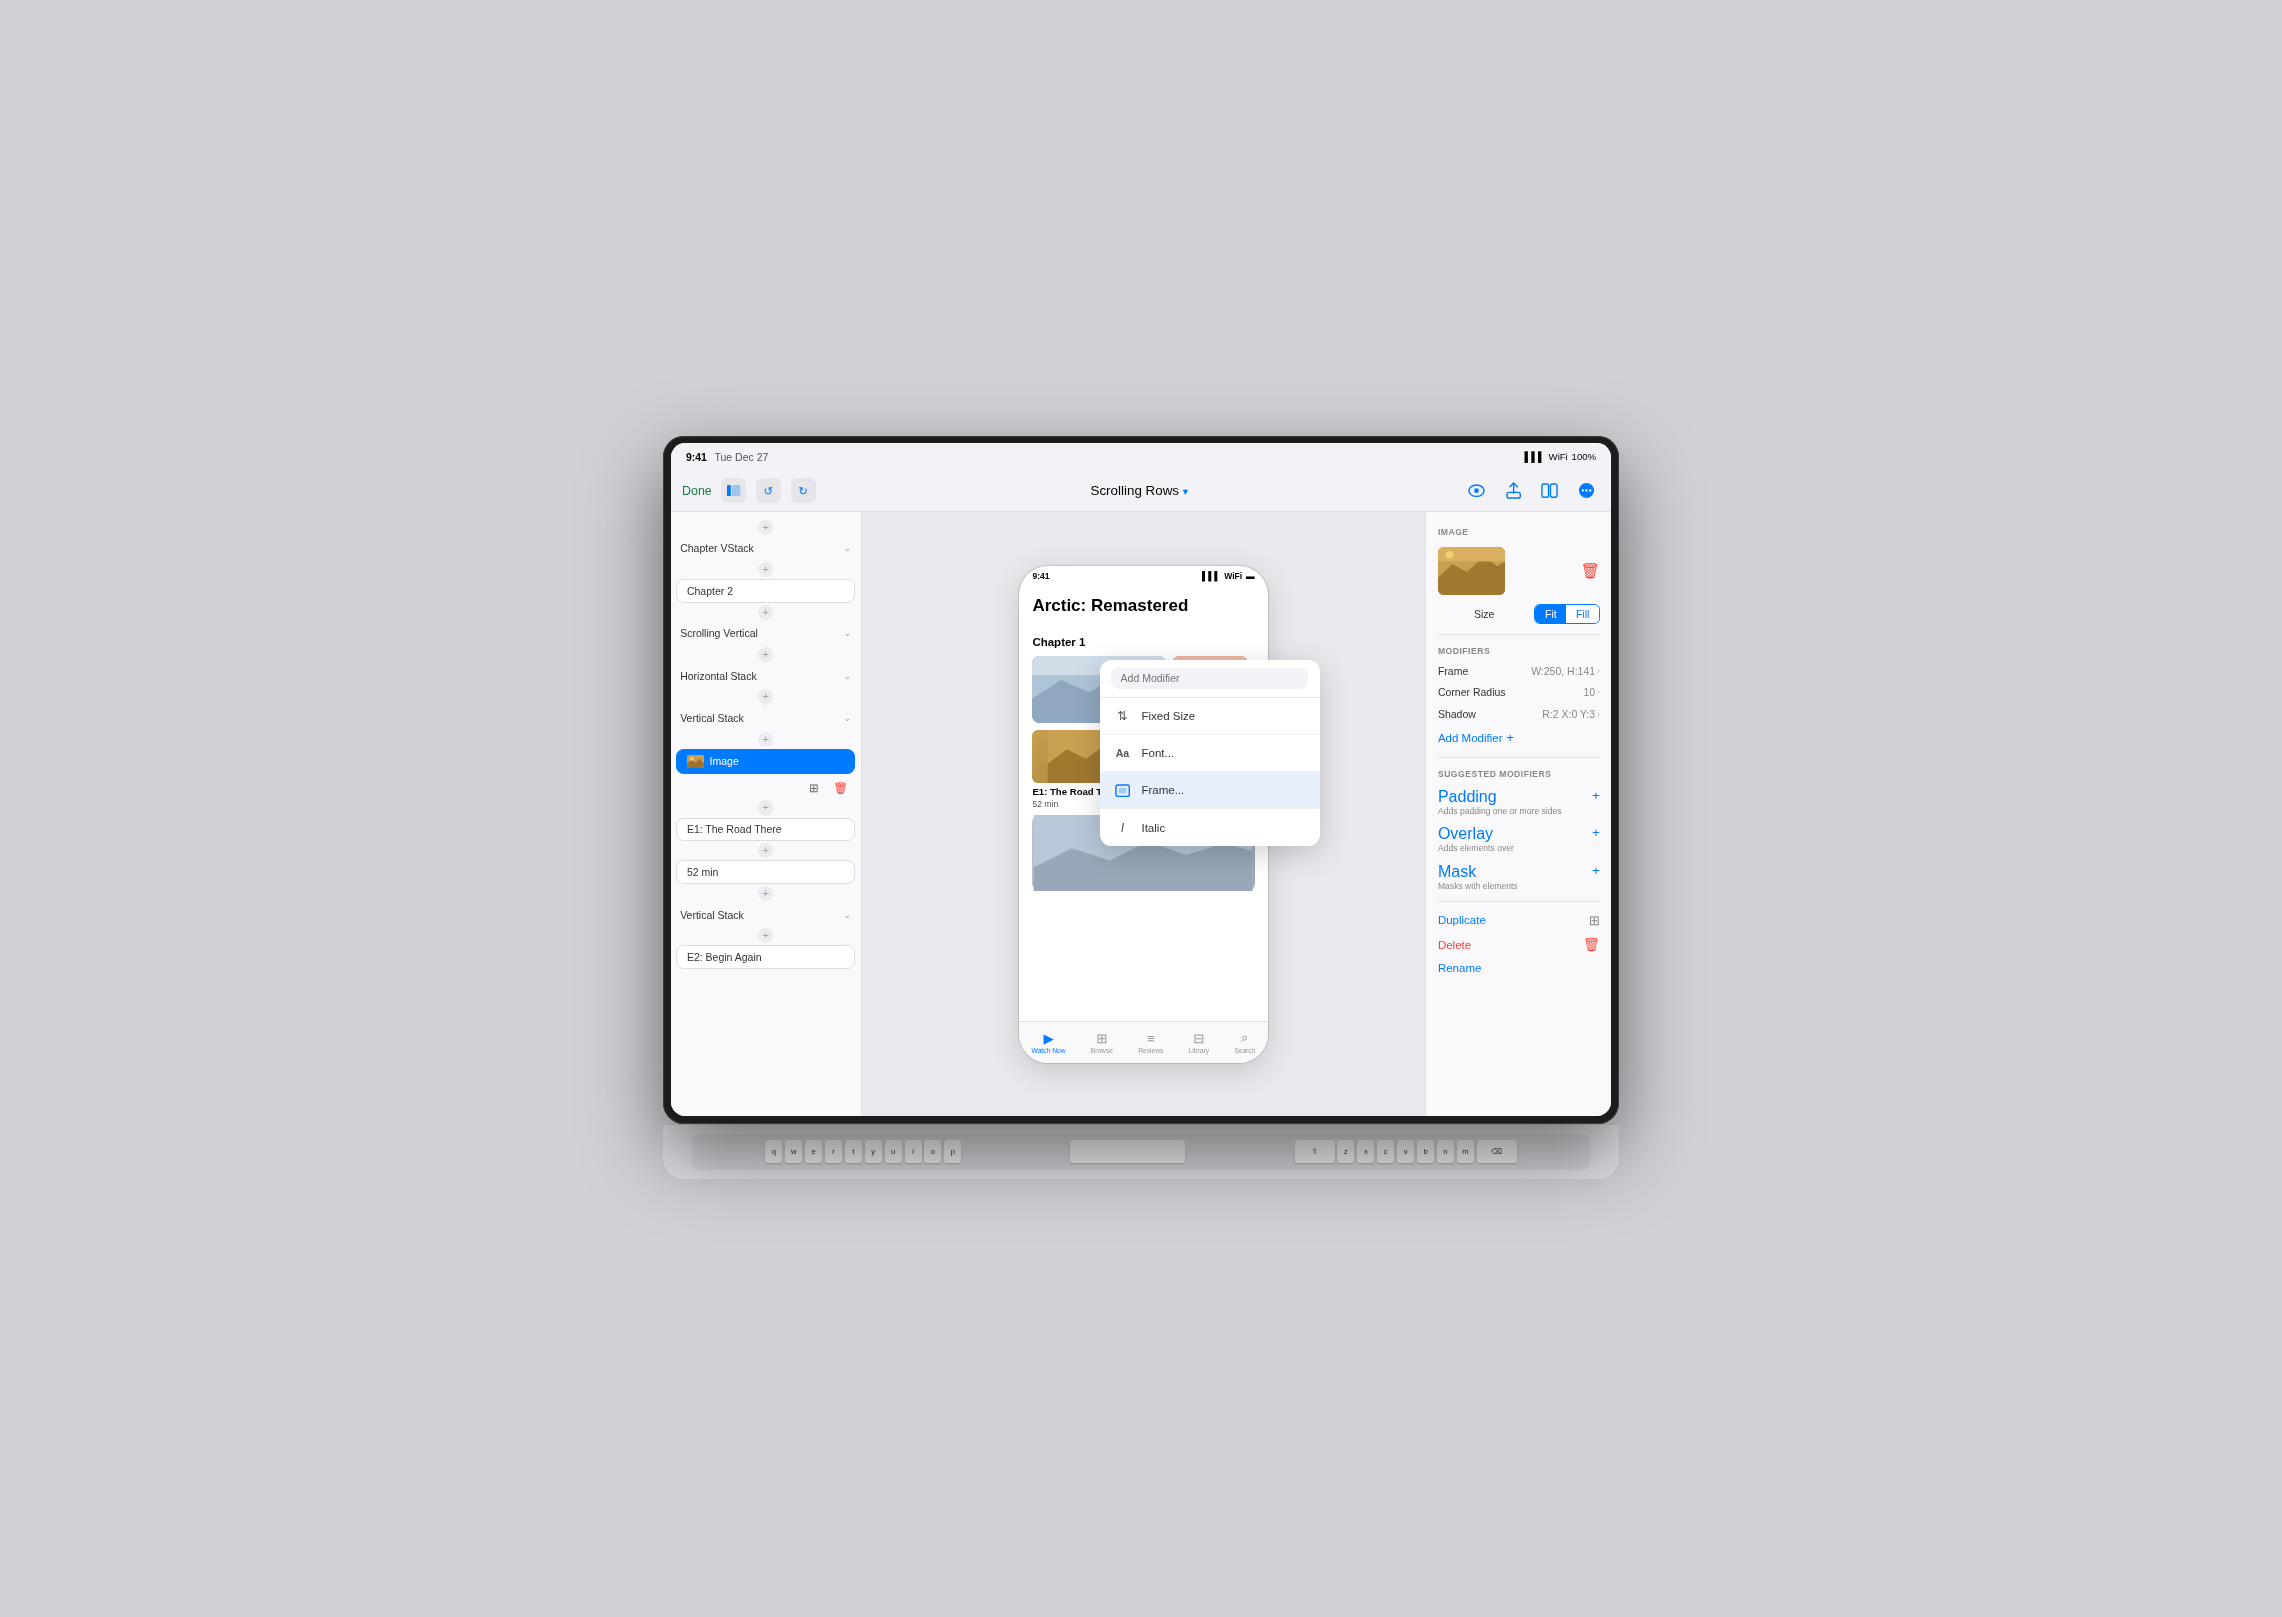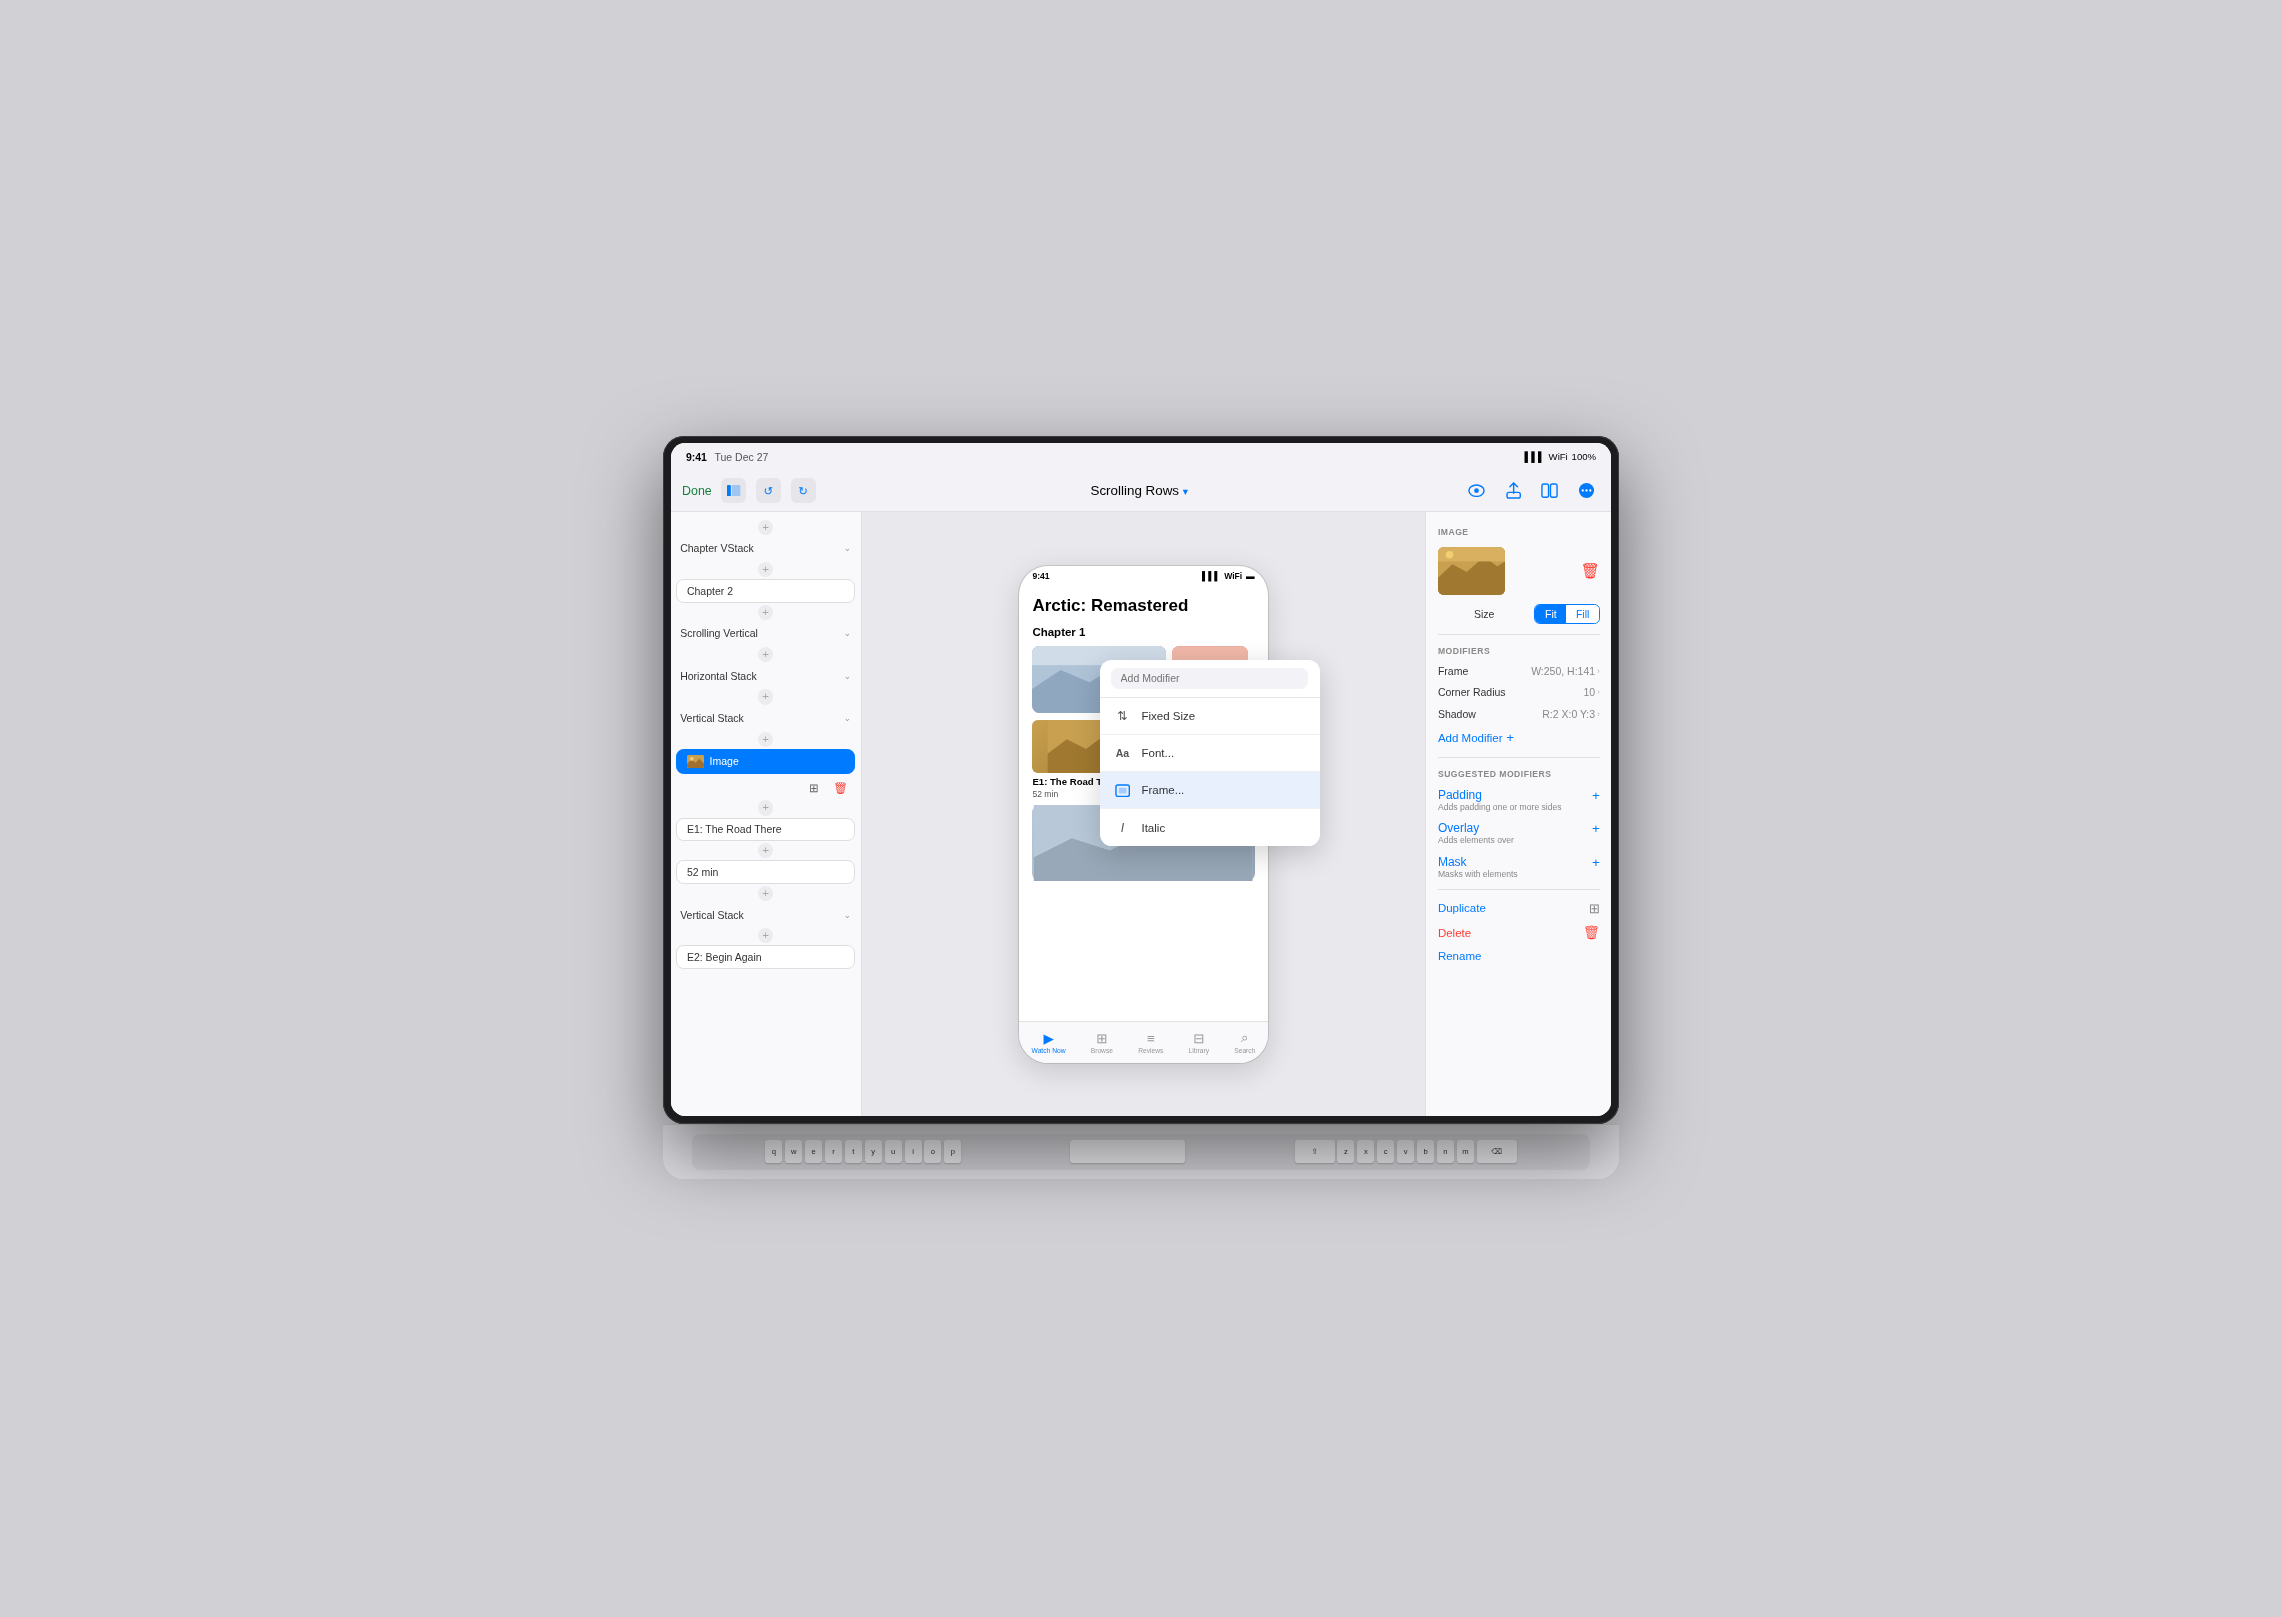--- a/index.html
+++ b/index.html
@@ -270,21 +270,21 @@
     }
     .phone-content {
       flex: 1;
       overflow: hidden;
       padding: 9.6px 13.4px;
     }
     .phone-app-title {
       font-size: 17px;
       font-weight: 800;
       color: #000;
-      margin-bottom: 10px;
+      margin-bottom: 20px;
     }
     .phone-chapter-title {
       font-size: 11.5px;
       font-weight: 700;
       color: #000;
       margin-bottom: 7.6px;
     }
     .phone-images-row {
       display: flex;
       gap: 5.7px;
@@ -542,21 +542,21 @@
 
     .rp-suggested-item {
       padding: 4.8px 11.5px;
       display: flex;
       align-items: flex-start;
       justify-content: space-between;
       cursor: pointer;
     }
     .rp-suggested-info {}
     .rp-suggested-name {
-      font-size: 12px;
+      font-size: 16px;
       color: #007aff;
     }
     .rp-suggested-desc {
       font-size: 8.6px;
       color: #888;
     }
     .rp-suggested-plus {
       color: #007aff;
       font-size: 13.4px;
     }

